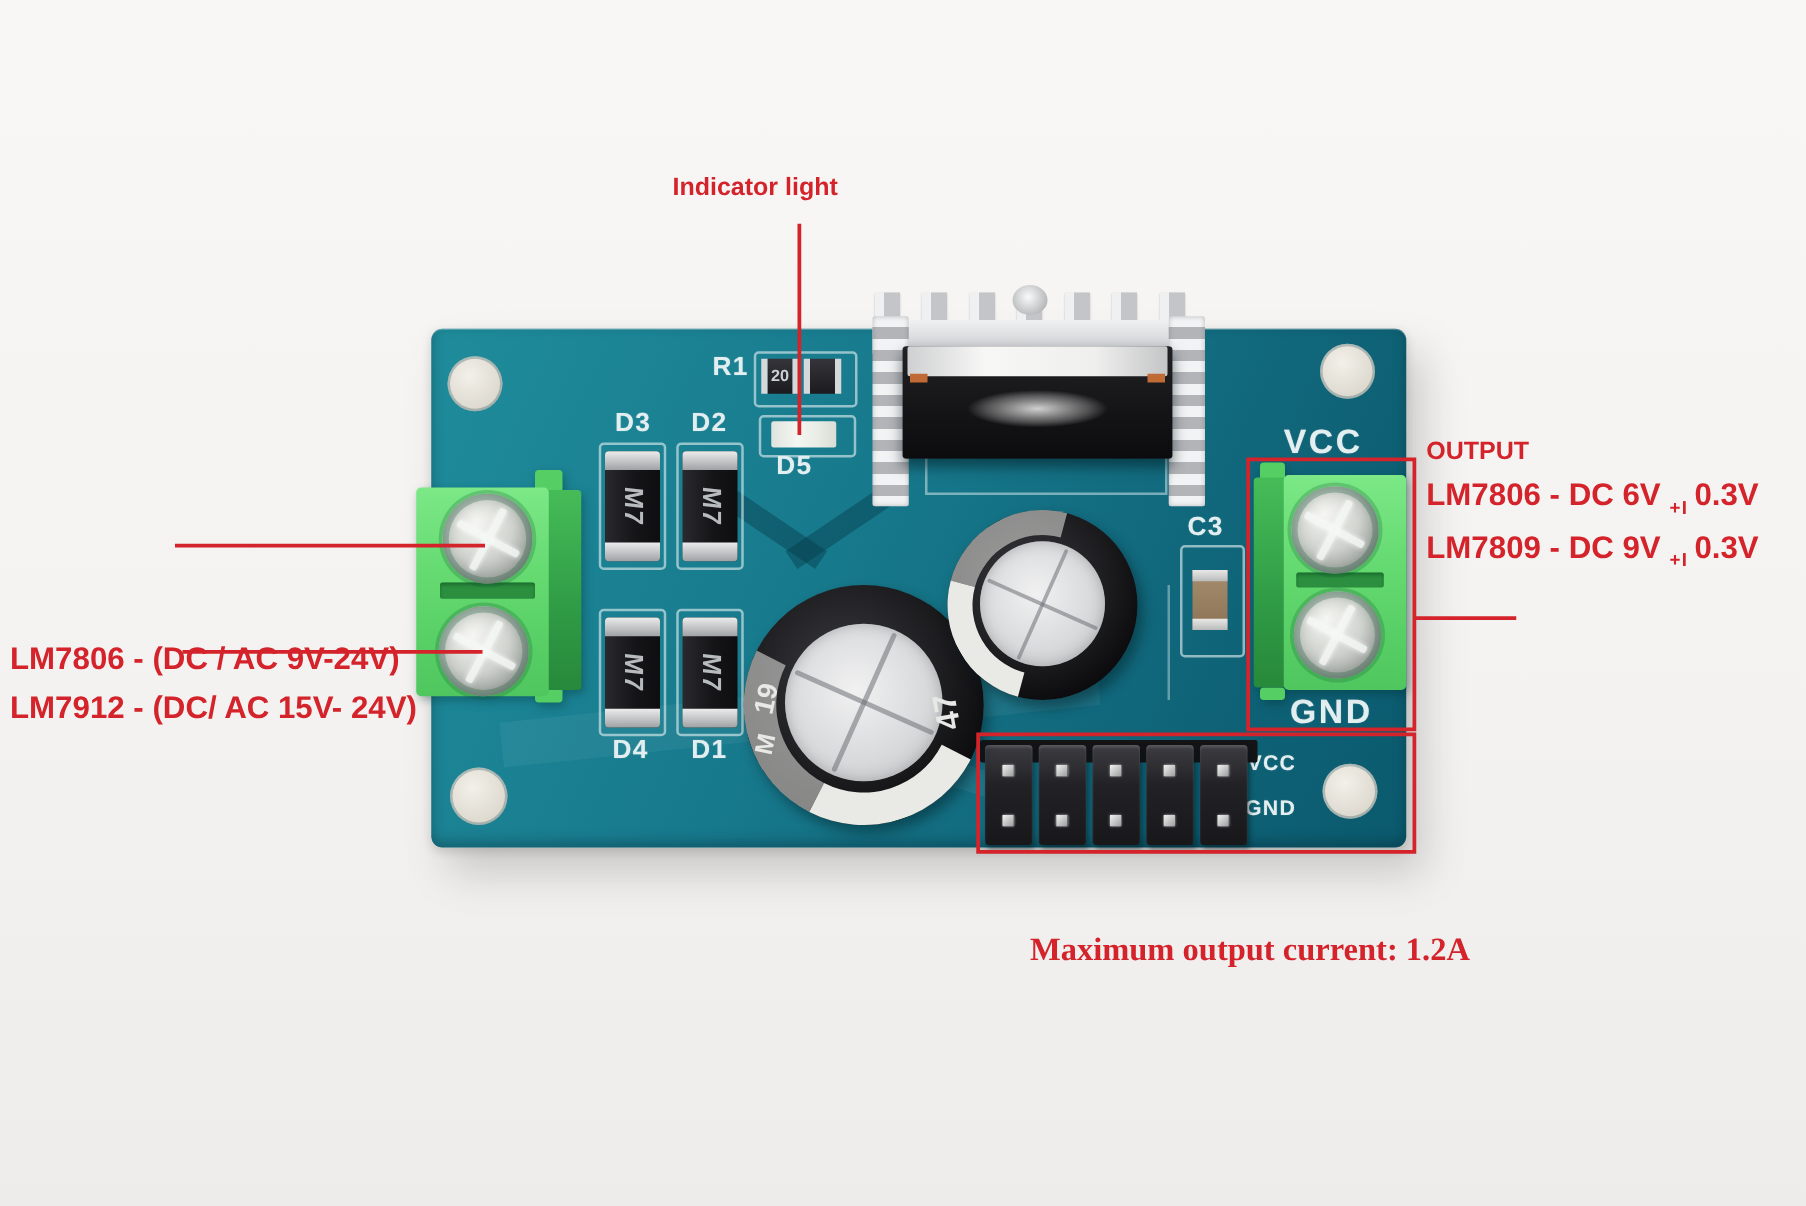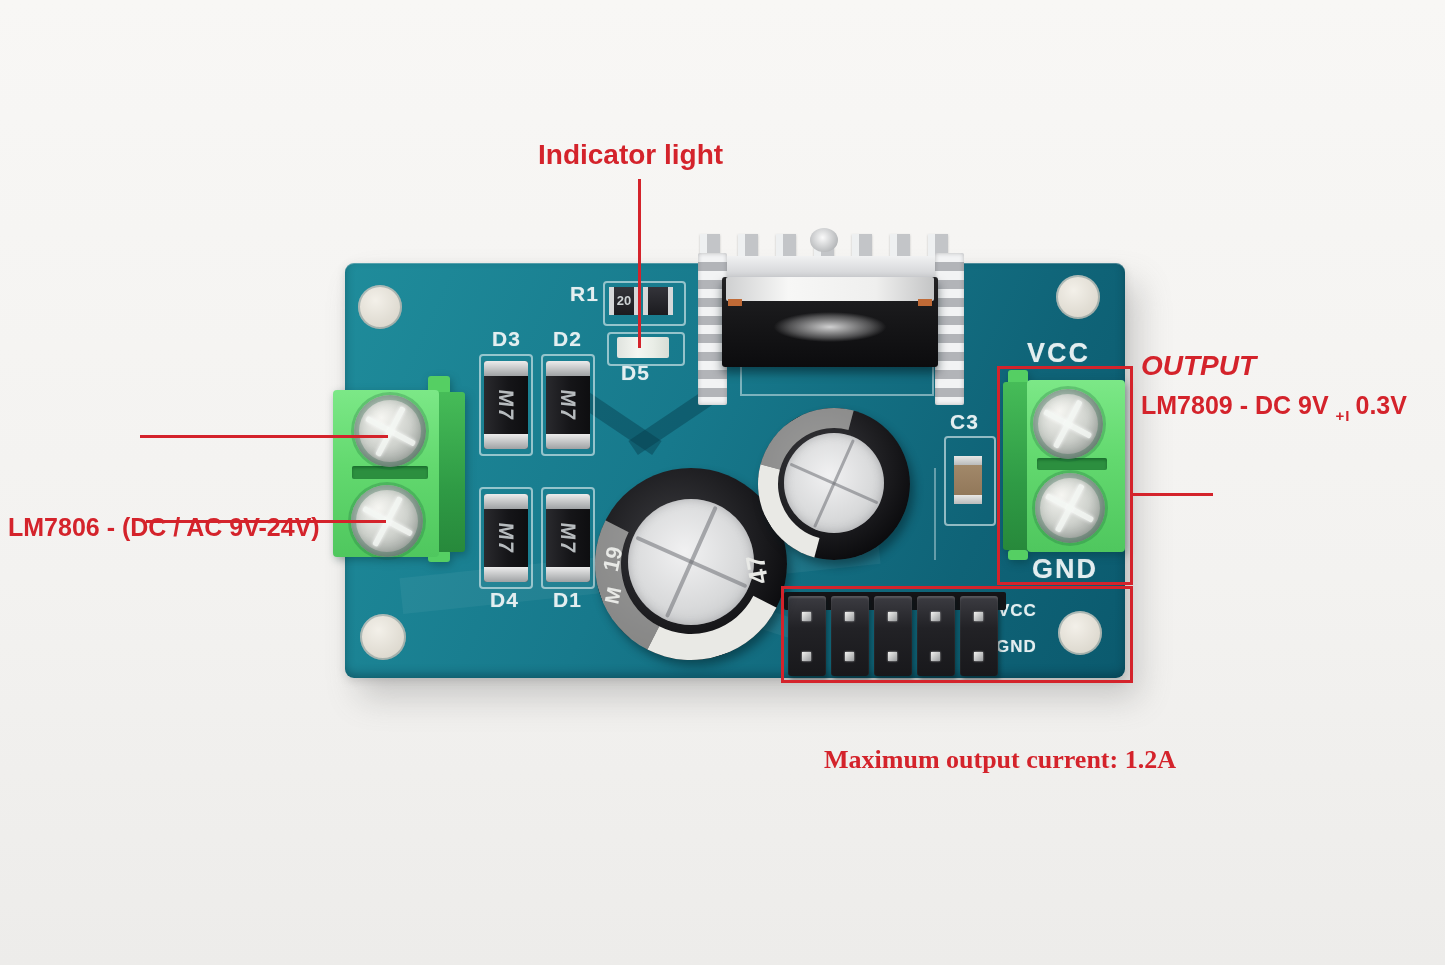--- a/index.html
+++ b/index.html
@@ -108,21 +108,21 @@
      background:linear-gradient(180deg,#3c3c42 0%,#222226 40%,#18181b 100%);
      box-shadow:inset 0 2px 2px rgba(255,255,255,.14),2px 3px 4px rgba(0,20,25,.45);}
   .pin{position:absolute;left:14px;width:9px;height:9px;
      background:linear-gradient(135deg,#f2f2f0,#9a9c9e);box-shadow:0 0 2px rgba(255,255,255,.7);}
   .pin.t{top:16px;} .pin.b{top:56px;}
 
   
   .red-text{position:absolute;color:var(--annotation-red,#d4232b);font-weight:bold;white-space:pre;z-index:12;}
   .red-line{position:absolute;background:var(--annotation-red,#d4232b);z-index:11;}
   .red-rect{position:absolute;border:3px solid var(--annotation-red,#d4232b);z-index:11;}
-  .title{font-size:28px;}
+  .title{font-size:20px;}
   .spec-line{font-size:25px;}
   .pm{font-size:15px;vertical-align:-7px;letter-spacing:1px;margin:0 5px 0 7px;font-weight:bold;}
   .caption{font-size:26px;}
   .ann-col{position:absolute;display:flex;flex-direction:column;z-index:12;}
 </style>
 </head>
 <body>
 
 <div class="stage">
 
@@ -268,26 +268,28 @@
   </div>
 
   <div class="red-text title" style="left:538px;top:139px;">Indicator light</div>
   <div class="red-line" style="left:638px;top:179px;width:3px;height:169px;"></div>
 
   <div class="red-line" style="left:140px;top:435px;width:248px;height:3px;"></div>
   <div class="red-line" style="left:146px;top:520px;width:240px;height:3px;"></div>
 
   <div class="ann-col" style="left:8px;top:513px;gap:10px;">
     <div class="red-text spec-line" style="position:static;">LM7806 - (DC / AC 9V-24V)</div>
+    <div class="red-text spec-line" style="position:static;">LM7912 - (DC/ AC 15V- 24V)</div>
   </div>
 
   <div class="red-rect" style="left:997px;top:366px;width:130px;height:213px;"></div>
   <div class="red-rect" style="left:781px;top:586px;width:346px;height:91px;"></div>
   <div class="red-line" style="left:1131px;top:493px;width:82px;height:3px;"></div>
 
   <div class="ann-col" style="left:1141px;top:350px;gap:9px;">
-    <div class="red-text title" style="position:static;font-style:italic;">OUTPUT</div>
+    <div class="red-text title" style="position:static;">OUTPUT</div>
+    <div class="red-text spec-line" style="position:static;"><span>LM7806 - DC 6V</span><span class="pm">+I</span><span>0.3V</span></div>
     <div class="red-text spec-line" style="position:static;"><span>LM7809 - DC 9V</span><span class="pm">+I</span><span>0.3V</span></div>
   </div>
 
   <div class="red-text caption" style="left:824px;top:745px;font-family:Liberation Serif, serif;">Maximum output current: 1.2A</div>
 
 </div>
 
 </body></html>

